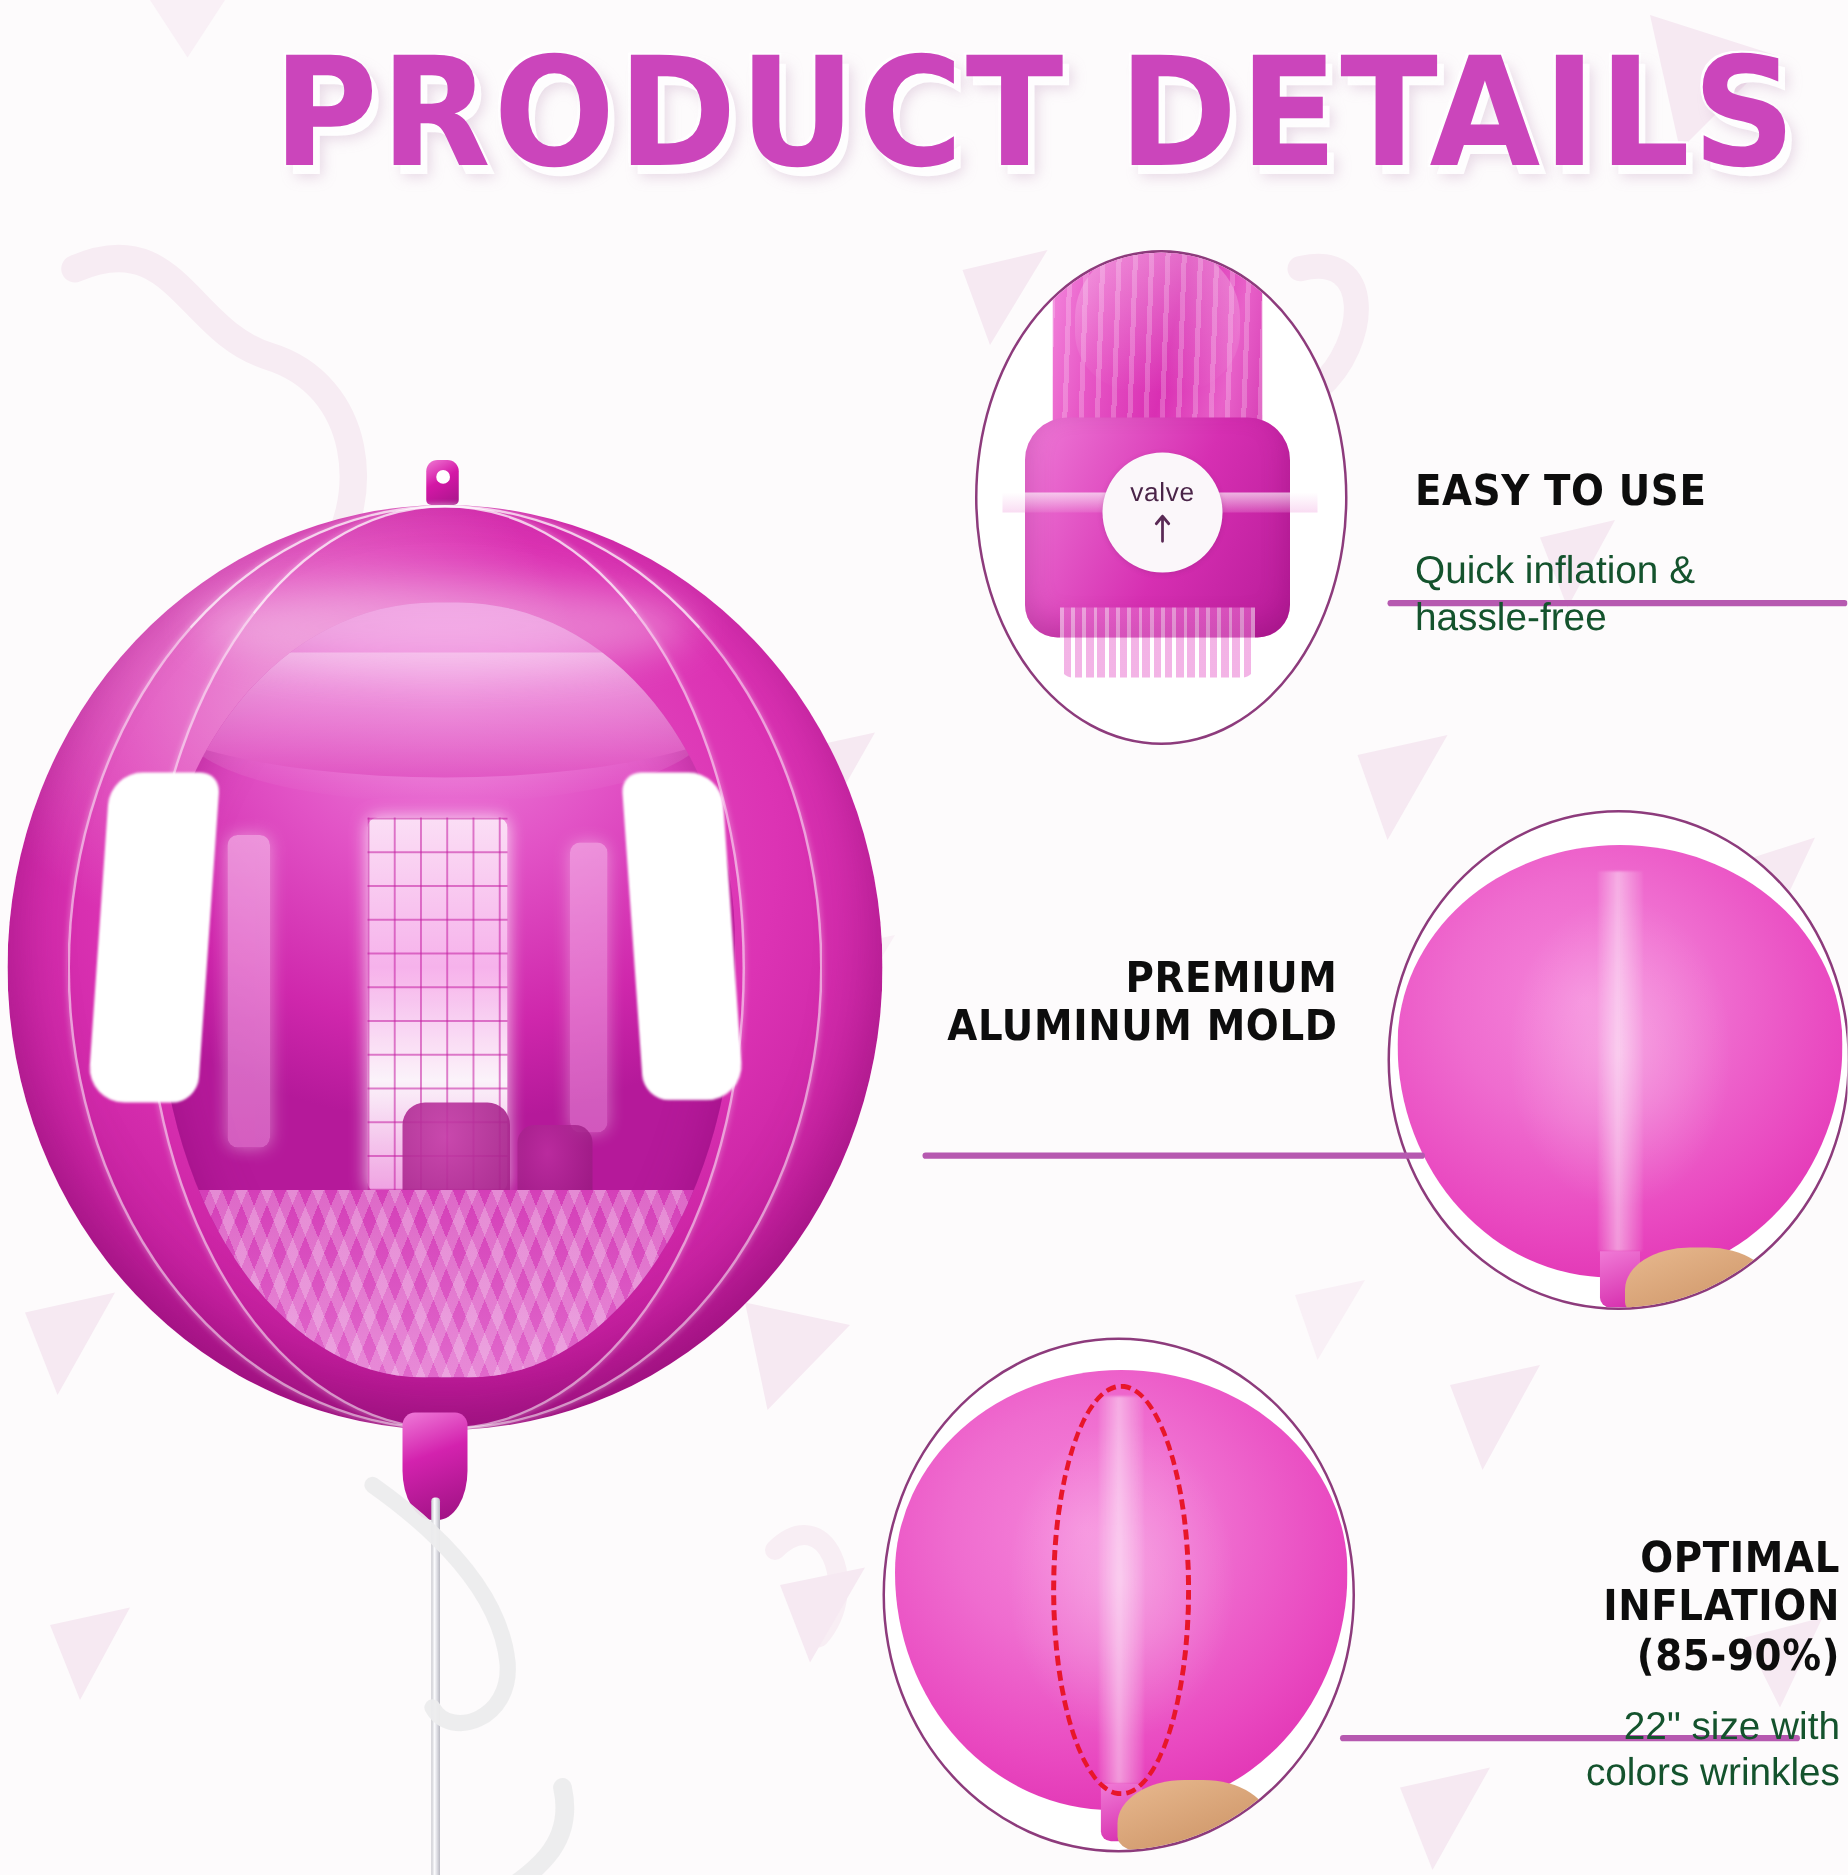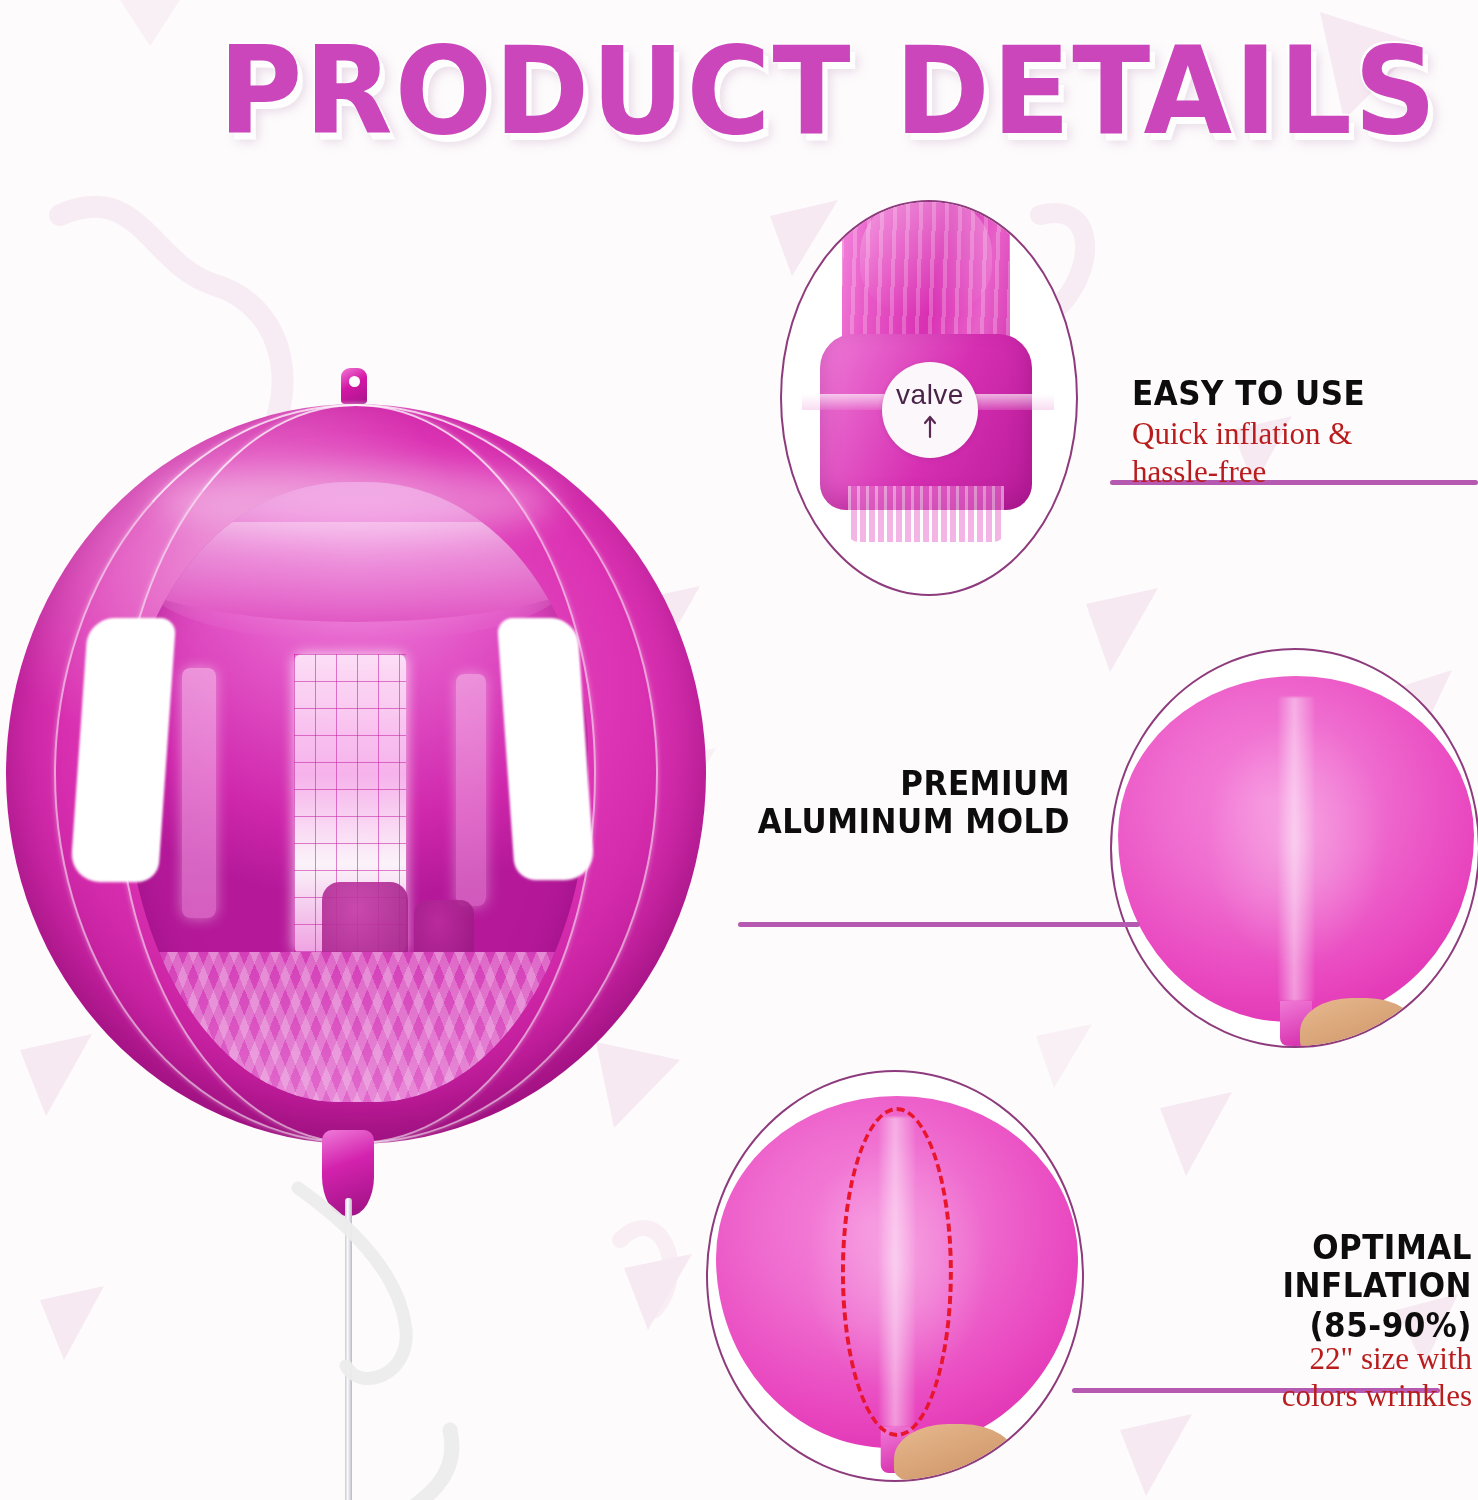--- a/index.html
+++ b/index.html
@@ -136,24 +136,24 @@
   .c-head {
     font-family:"DejaVu Sans", sans-serif;
     font-weight:700; color:#0d0d0d;
     font-size:31px; line-height:1.14;
     letter-spacing:.5px;
     transform:scaleY(1.1);
     transform-origin:left top;
   }
   .callout.right-al .c-head { transform-origin:right top; }
   .c-body {
-    font-family:Liberation Serif, serif;
-    font-weight:400; color:#b91c1c;
+    font-family:Liberation Sans, sans-serif;
+    font-weight:400; color:#14532d;
     font-size:31px; line-height:1.2;
-    margin-top:6px;
+    margin-top:28px;
   }
 
   
   #valve-foil {
     position:absolute; left:60px; top:-16px; width:168px; height:320px;
     background:
       repeating-linear-gradient(92deg, rgba(255,255,255,.22) 0 4px, transparent 4px 13px),
       linear-gradient(102deg,#f48ade 0%,#e757c6 22%,#d92fb3 48%,#e861c9 70%,#c81fa3 100%);
     border-radius:14px 14px 38px 38px;
   }
@@ -179,21 +179,21 @@
     border-radius:0 0 10px 10px;
   }
   #valve-label {
     position:absolute; left:100px; top:160px; width:96px; height:96px;
     border-radius:50%; background:#fbf7fa;
     box-shadow:0 1px 4px rgba(120,40,110,.25);
     display:flex; flex-direction:column; align-items:center; justify-content:center;
   }
   #valve-label-text {
     font-family:"Liberation Sans", sans-serif;
-    font-size:28px; color:#4a2448; letter-spacing:.5px;
+    font-size:21px; color:#4a2448; letter-spacing:.5px;
     transform:translateY(-3px);
   }
   #valve-arrow-icon { transform:translateY(1px); }
 
   
   .foil-orb { position:absolute; }
   .foil-body {
     position:absolute; inset:0; border-radius:50% 50% 48% 48% / 46% 46% 54% 54%;
     background:
       radial-gradient(ellipse 42% 60% at 50% 48%, rgba(255,255,255,.30), rgba(255,255,255,0) 60%),

